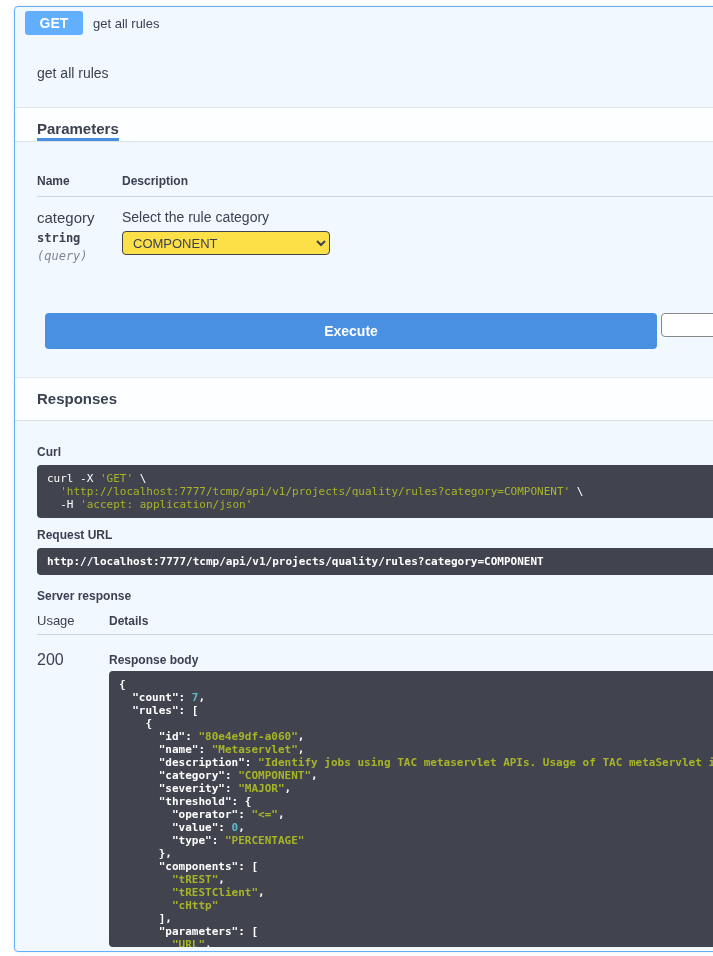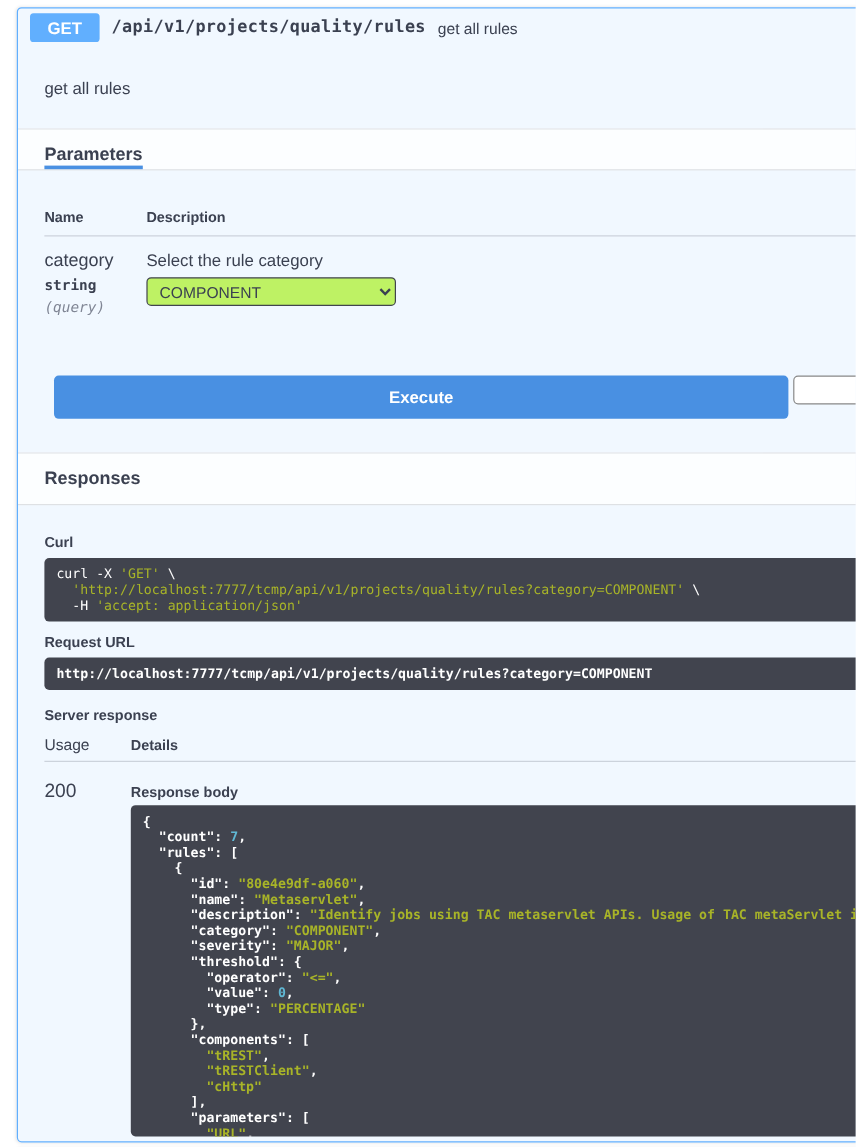--- a/index.html
+++ b/index.html
@@ -58,21 +58,21 @@
   .head{font-size:12px;font-weight:bold;color:var(--text);}
   .col-name{width:85px;flex:none;}
   .col-desc{flex:1;}
   .param-row{display:flex;padding-top:12px;}
   .param-name{font-size:15px;color:var(--text);}
   .param-type{margin-top:5px;font-size:12px;font-weight:bold;font-family:"DejaVu Sans Mono",monospace;}
   .param-in{margin-top:4px;font-size:12px;font-style:italic;color:#808695;font-family:"DejaVu Sans Mono",monospace;}
   .param-desc{font-size:14px;color:var(--text);}
   .param-select{
     margin-top:6px;width:208px;height:24px;font-size:13px;color:var(--text);
-    border:1px solid #41444e;border-radius:4px;background:#bef264;padding:0 6px;
+    border:1px solid #41444e;border-radius:4px;background:#fde047;padding:0 6px;
     font-family:"Liberation Sans",sans-serif;
   }
   .execute-row{display:flex;gap:4px;margin:50px 0 0 8px;}
   .execute-btn{
     width:612px;height:36px;flex:none;background:var(--execute);color:#fff;
     font-size:14px;font-weight:bold;border:none;border-radius:4px;cursor:pointer;
     font-family:"Liberation Sans",sans-serif;
   }
   .clear-btn{flex:1;height:24px;background:#fff;border:1px solid #888;border-radius:4px;cursor:pointer;}
 
@@ -104,21 +104,20 @@
 </style>
 </head>
 <body>
 
 <div class="page">
 
   <section class="opblock">
 
     <div class="opblock-summary">
       <span class="method-badge">GET</span>
-      <span class="op-path">/api/v1/projects/quality/rules</span>
       <span class="op-summary-text">get all rules</span>
     </div>
 
     <div class="opblock-description">get all rules</div>
 
     <div class="section-header">
       <span class="tab-item">Parameters</span>
     </div>
 
     <div class="parameters-body">

